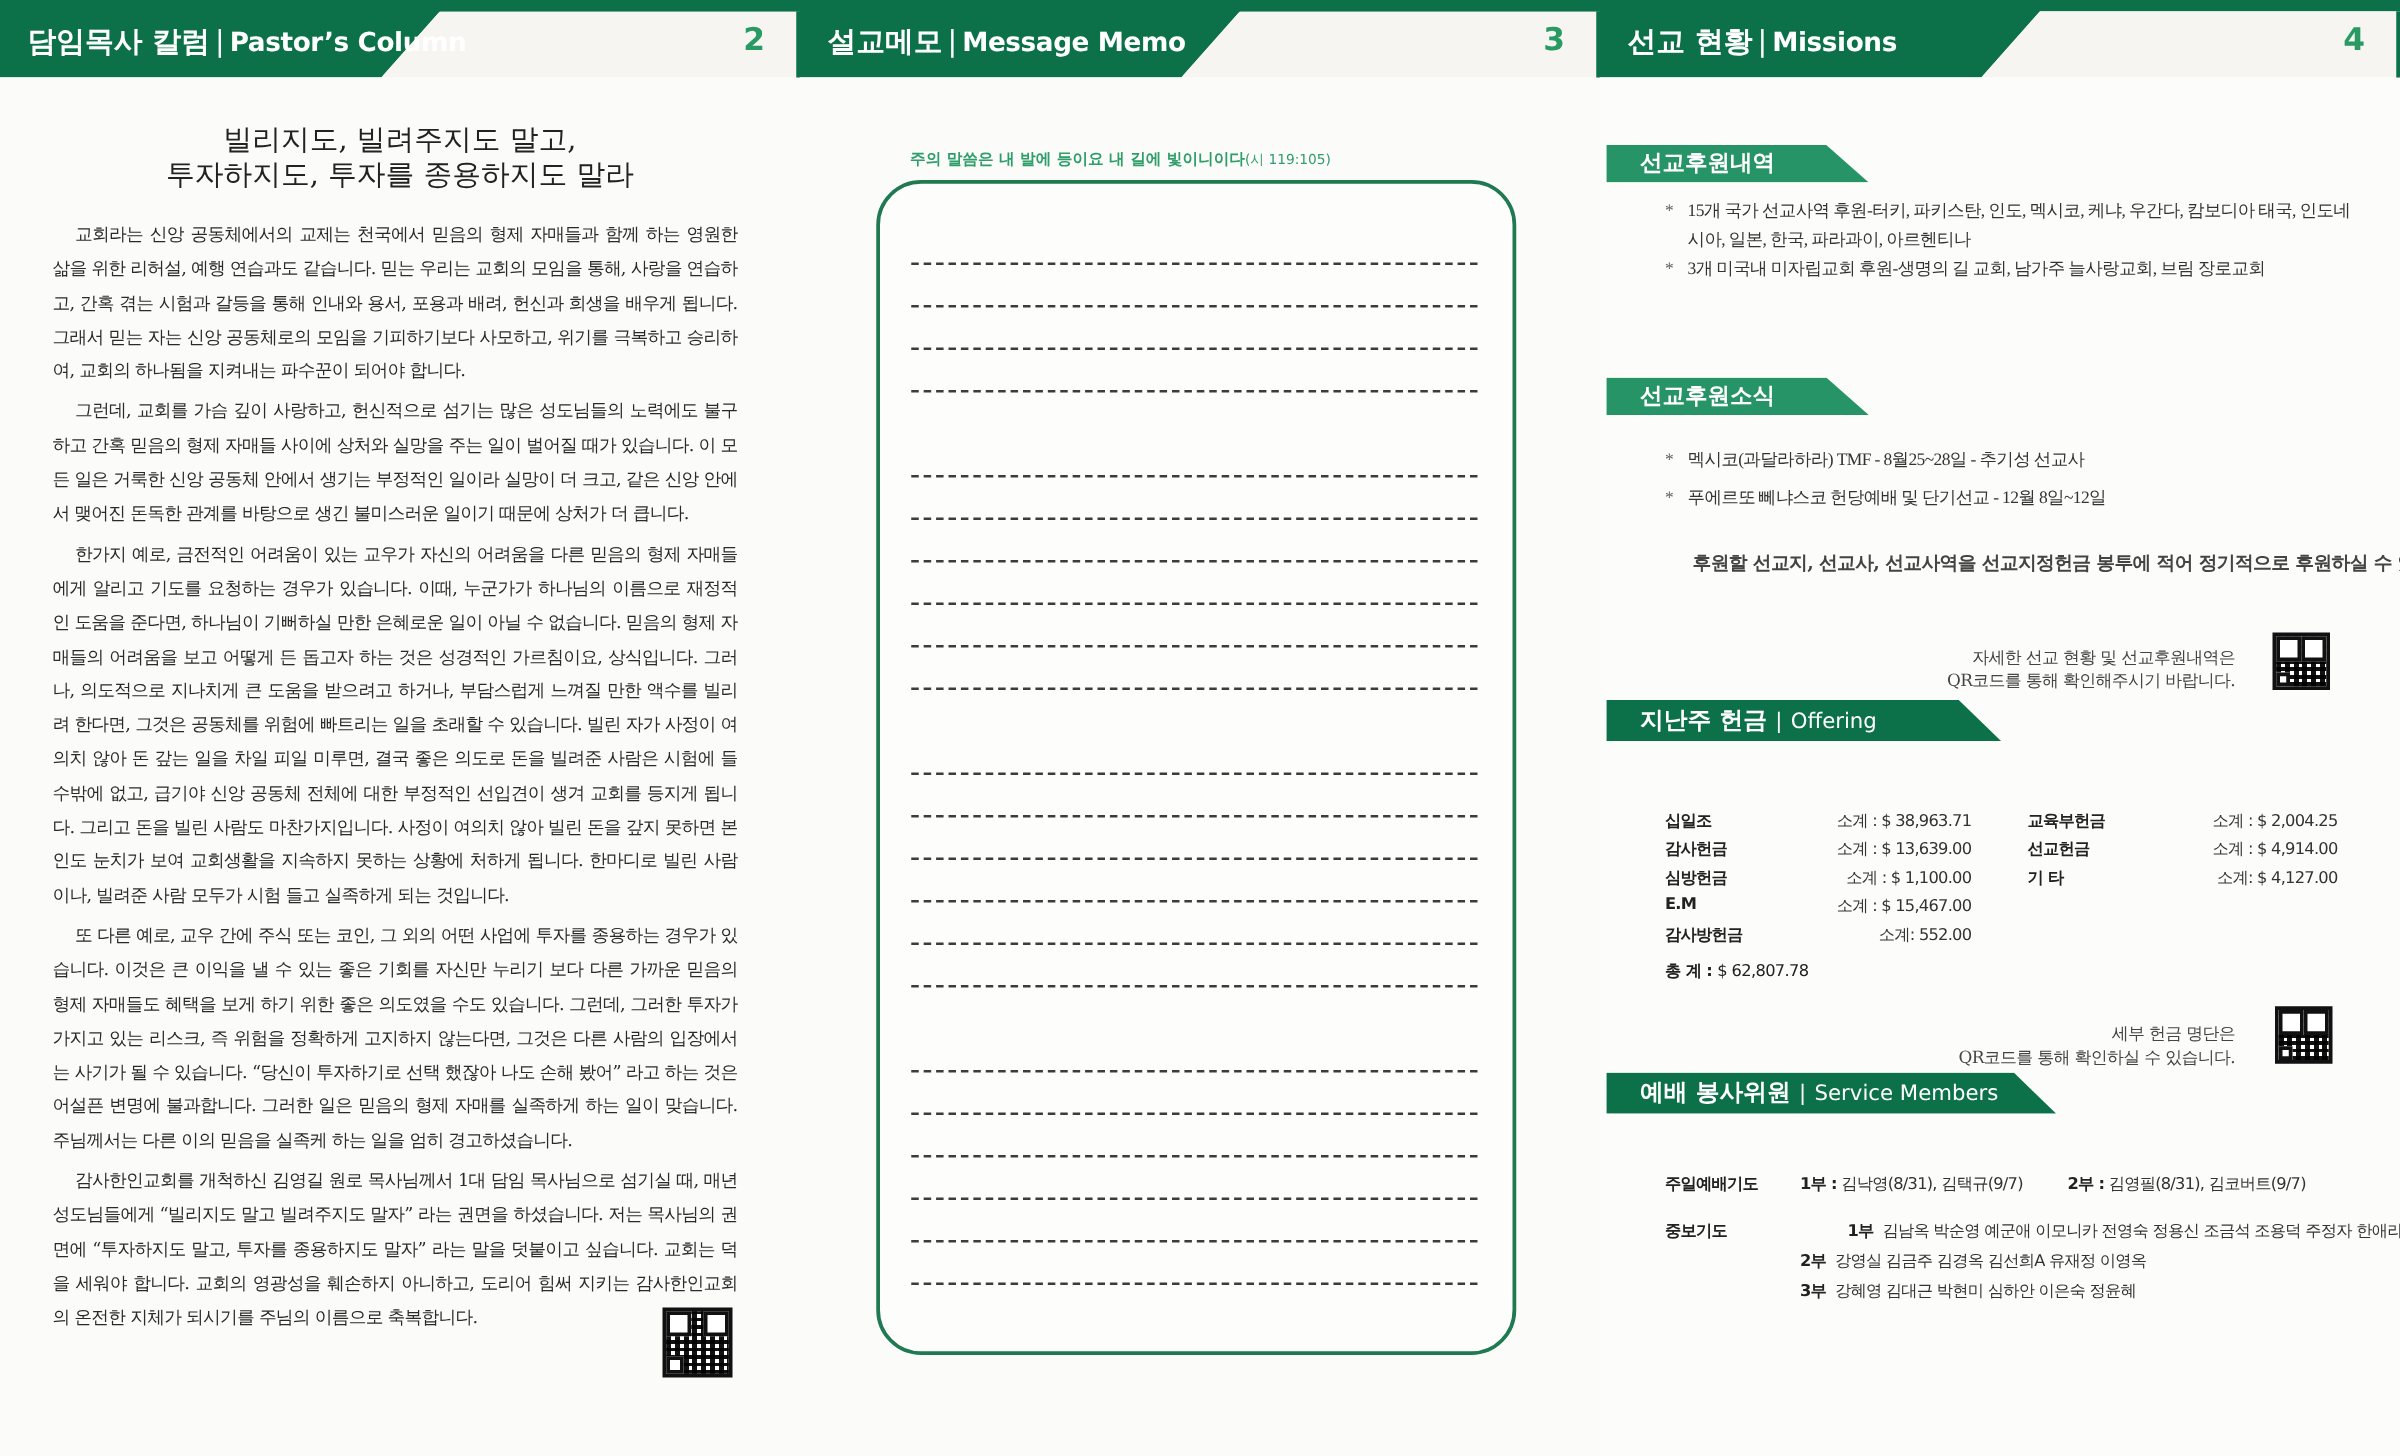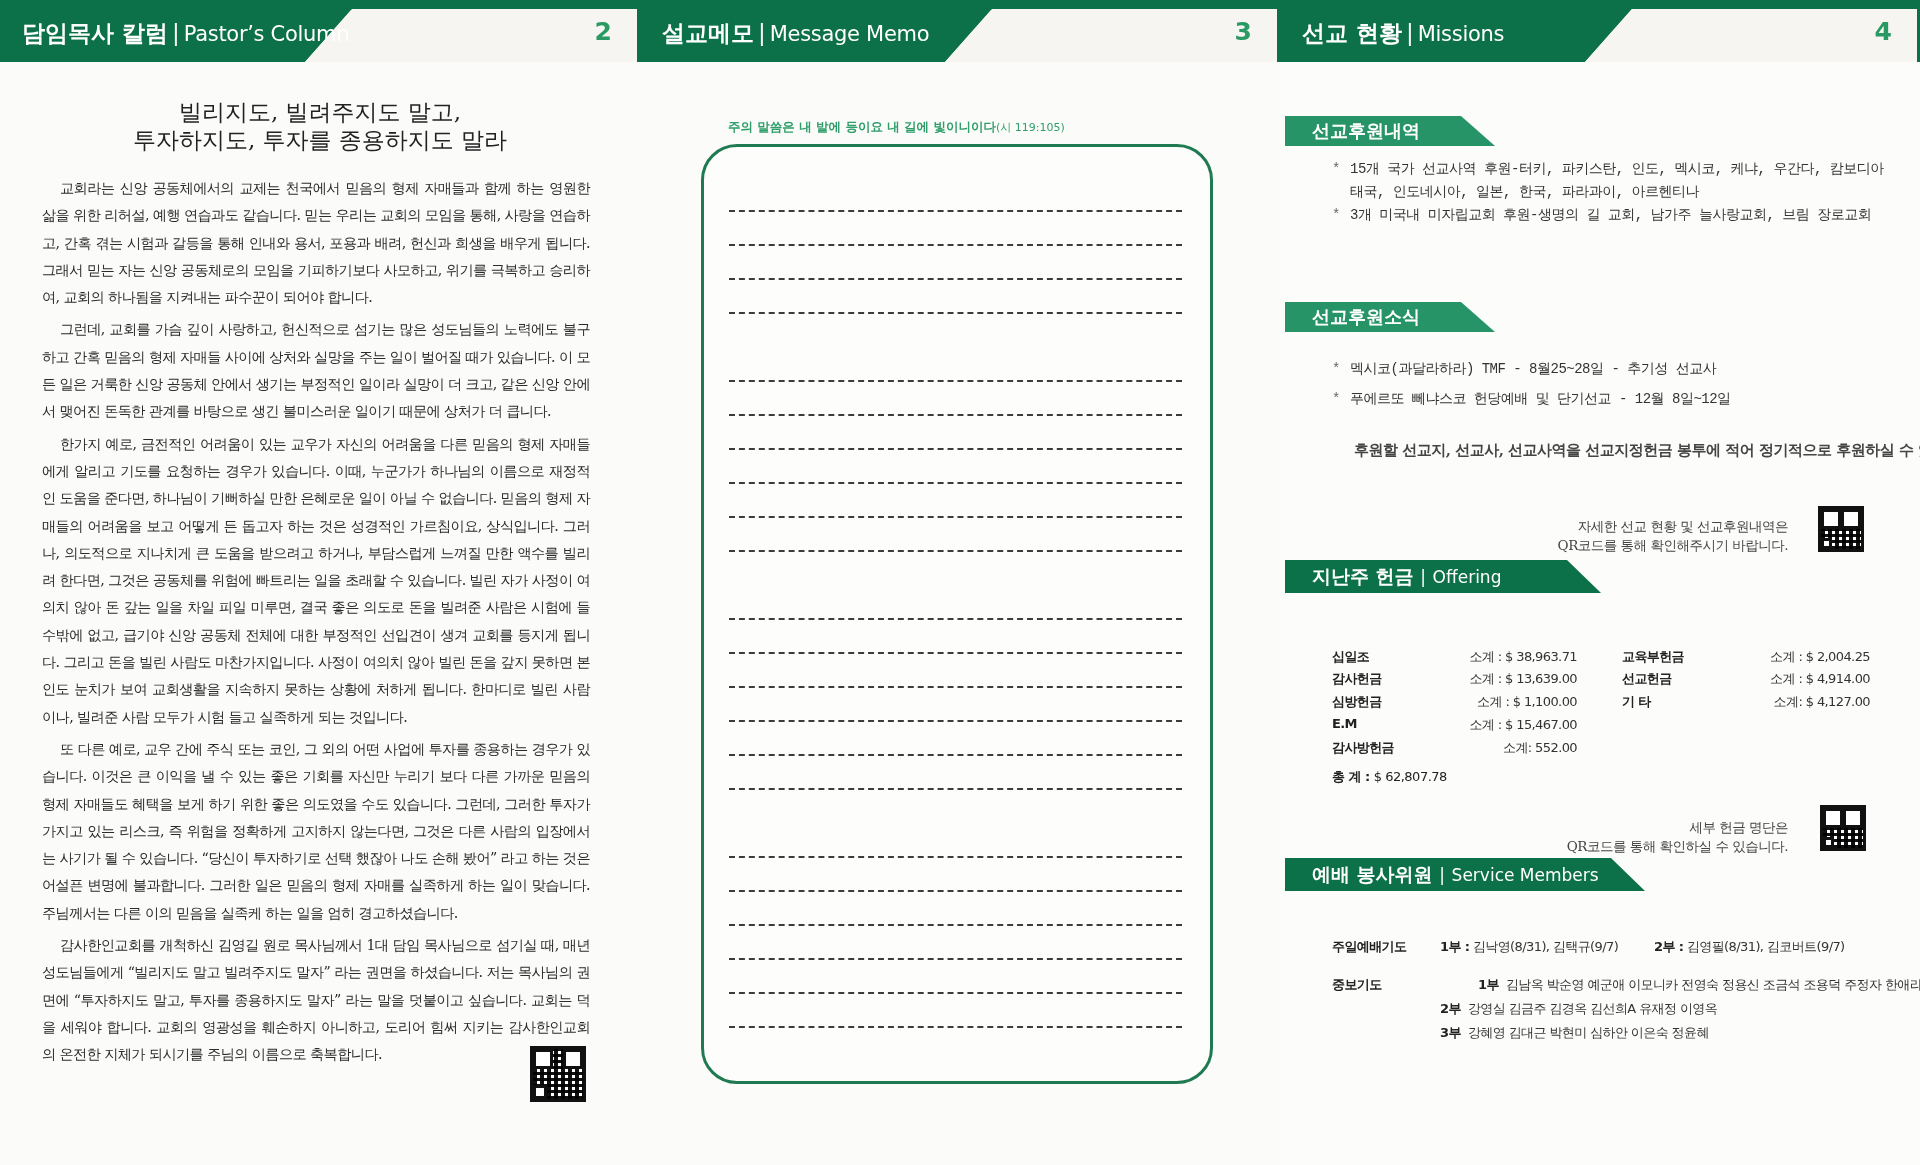--- a/index.html
+++ b/index.html
@@ -14,21 +14,21 @@
 
   .hdr { position: absolute; left: 0; top: 0; width: 640px; height: 62px; }
   .hdr .green { position: absolute; left: 0; top: 0; width: 100%; height: 62px; background: #0c7148;
     clip-path: polygon(0 0, 100% 0, 100% 9px, 352px 9px, 305px 62px, 0 62px); }
   .hdr .light { position: absolute; left: 0; top: 9px; width: 100%; height: 53px; background: #f6f5f2;
     clip-path: polygon(352px 0, 100% 0, 100% 100%, 305px 100%); }
   .hdr .edge { position: absolute; right: 0; top: 9px; width: 3px; height: 53px; background: #0c7148; }
   .hdr .title { position: absolute; left: 22px; top: 18px; color: #fff; font-size: 23px; white-space: nowrap; }
   .hdr .title b { font-weight: bold; }
   .hdr .title .sep { font-weight: normal; margin: 0 4px; }
-  .hdr .title .en { font-family: "DejaVu Sans", sans-serif; font-weight: normal; font-size: 21px; letter-spacing: -0.3px; }
+  .hdr .title .en { font-family: "DejaVu Sans", sans-serif; font-weight: bold; font-size: 21px; letter-spacing: -0.3px; }
   .hdr .pnum { position: absolute; right: 28px; top: 17px; color: #2a9a63; font-size: 25px; font-weight: bold; }
 
   
   .col-title { position: absolute; left: 40px; width: 560px; top: 98px; text-align: center;
     font-family: "DejaVu Serif", serif; font-size: 23px; line-height: 28px; color: #222; }
   .col-body { position: absolute; left: 42px; width: 548px; top: 175px;
     font-family: "DejaVu Serif", serif; font-size: 14.2px; line-height: 27.3px; color: #2a2a2a;
     text-align: justify; letter-spacing: -0.6px; }
   .col-body p { text-indent: 18px; margin-bottom: 5px; }
   .qr { position: absolute; width: 56px; height: 56px; background:
@@ -50,21 +50,21 @@
   
   .band { position: absolute; height: 30px; color: #fff; font-weight: bold; white-space: nowrap; }
   .band .bg { position: absolute; inset: 0; clip-path: polygon(0 0, calc(100% - 34px) 0, 100% 100%, 0 100%); }
   .band .txt { position: relative; z-index: 1; display: block; padding-left: 27px; line-height: 30px; font-size: 18px; }
   .band.light .bg { background: #269466; }
   .band.dark .bg { background: #0c7148; }
   .band.dark { height: 33px; }
   .band.dark .txt { line-height: 33px; font-size: 19px; }
   .band .en { font-weight: normal; font-size: 17px; }
 
-  .bullets { position: absolute; left: 50px; width: 560px; font-family: Liberation Mono, monospace; font-size: 14px; color: #333; letter-spacing: -0.5px; }
+  .bullets { position: absolute; left: 50px; width: 560px; font-family: Liberation Serif, serif; font-size: 14px; color: #333; letter-spacing: -0.5px; }
   .bullets li { list-style: none; position: relative; padding-left: 20px; line-height: 23px; }
   .bullets li::before { content: "*"; position: absolute; left: 2px; top: 0; color: #666; }
   .note { position: absolute; font-family: "DejaVu Serif", serif; font-size: 15px; color: #444; letter-spacing: -0.5px; white-space: nowrap; font-weight: bold; }
   .qr-note { position: absolute; text-align: right; font-family: "DejaVu Serif", serif; font-size: 13.5px; line-height: 19px; color: #444; letter-spacing: -0.5px; white-space: nowrap; }
 
   .offer { position: absolute; font-size: 13px; color: #222; letter-spacing: -0.6px; }
   .offer .row { position: absolute; white-space: nowrap; }
   .offer .lbl { position: absolute; left: 0; font-weight: bold; }
   .offer .amt { position: absolute; text-align: right; color: #333; }
   .total { position: absolute; font-size: 13px; white-space: nowrap; letter-spacing: -0.5px; }

